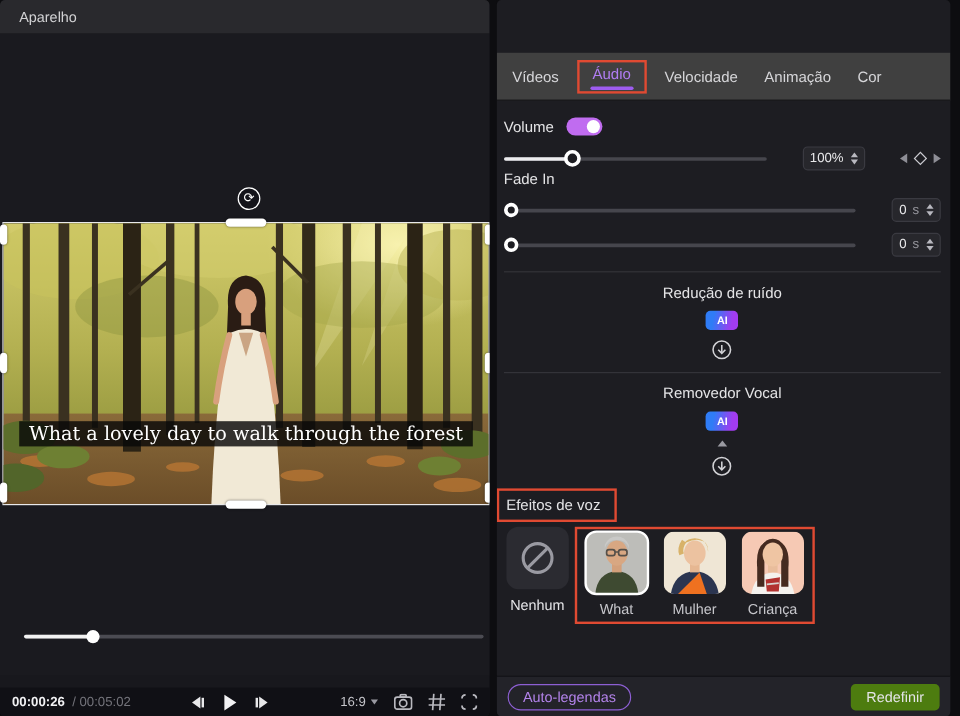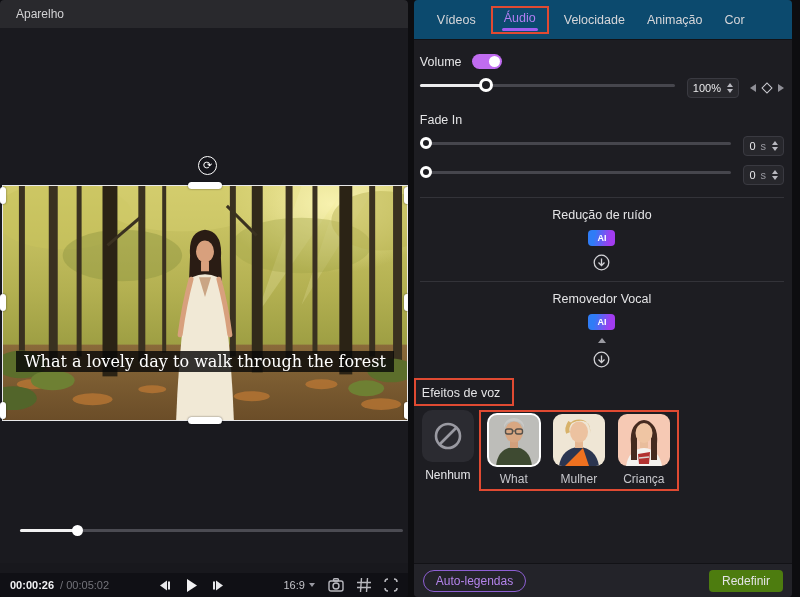--- a/index.html
+++ b/index.html
@@ -53,36 +53,36 @@
   .caret-down { width:0; height:0; border-left:3.5px solid transparent; border-right:3.5px solid transparent;
                 border-top:4px solid #9a9aa2; display:inline-block; }
   .tool-icon svg { display:block; }
 
   
   .divider { width:6px; height:597px; background:#0d0d10; }
 
   
   .right { width:382px; height:597px; display:flex; flex-direction:column;
            background:#1d1d22; border-radius:4px; overflow:hidden; }
-  .tabbar { height:40px; background:#0c4a6e; border-bottom:1px solid #121216;
-            display:flex; align-items:center; padding-left:12px; flex:none; }
+  .tabbar { height:40px; background:#404040; border-bottom:1px solid #121216;
+            display:flex; align-items:center; padding-left:2px; flex:none;margin-top:44px; }
   .tab { color:#d6d6d9; font-size:12.5px; padding:0 11px; cursor:default; }
   .tab-active-wrap { border:2px solid var(--red); margin:0 4px; padding:3px 9px 1px;
                      position:relative; display:flex; flex-direction:column; align-items:center; }
   .tab-active { color:#b07df2; font-size:12.5px; }
   .tab-underline { width:36px; height:3px; background:#9e5cf0; border-radius:2px; margin-top:3px; }
 
   .panel-body { flex:1; padding:0 8px 0 6px; position:relative; }
   .row-label { color:#e4e4e6; font-size:12.5px; }
 
   .volume-head { display:flex; align-items:center; gap:10px; margin-top:14px; }
   .toggle { width:30px; height:15px; border-radius:8px; background:var(--toggle); position:relative; }
   .toggle-thumb { position:absolute; right:2px; top:2px; width:11px; height:11px; border-radius:50%; background:#fff; }
 
-  .slider-row { display:flex; margin-top:9px; }
+  .slider-row { display:flex; align-items:center; margin-top:9px;gap:18px; }
   .slider { position:relative; height:14px; flex:1; }
   .track { position:absolute; top:6px; left:0; right:0; height:2.5px; background:#46464d; border-radius:2px; }
   .fill  { position:absolute; top:6px; left:0; height:2.5px; background:#ececee; border-radius:2px; }
   .thumb-donut { position:absolute; top:0; width:14px; height:14px; border:3.5px solid #fff;
                  border-radius:50%; background:#1d1d22; }
   .thumb-ring  { position:absolute; top:1px; width:12px; height:12px; border:3px solid #fff;
                  border-radius:50%; background:#1d1d22; }
 
   .value-box { display:flex; align-items:center; background:#27272c; border:1px solid #3a3a41;
                border-radius:4px; height:20px; padding:0 5px; margin-left:12px; }
@@ -94,21 +94,21 @@
   .sp-dn { width:0; height:0; border-left:3px solid transparent; border-right:3px solid transparent;
            border-top:4px solid #b9b9c0; }
 
   .kf-group { display:flex; align-items:center; gap:7px; margin-left:11px; }
   .kf-prev { width:0; height:0; border-top:4.5px solid transparent; border-bottom:4.5px solid transparent;
              border-right:6px solid #8e8e96; }
   .kf-next { width:0; height:0; border-top:4.5px solid transparent; border-bottom:4.5px solid transparent;
              border-left:6px solid #8e8e96; }
   .kf-diamond { width:8px; height:8px; border:1.5px solid #c9c9cf; transform:rotate(45deg); background:transparent; }
 
-  .section-label { margin-top:15px; }
+  .section-label { }
   .hr { border:none; border-top:1px solid #333339; margin:12px 0 0; }
 
   .feature-row { display:flex; align-items:center; gap:8px; padding:10px 0;flex-direction:column; }
   .ai-badge { display:inline-flex; align-items:center; justify-content:center; width:27px; height:16px;
               border-radius:4px; color:#fff; font-size:9px; font-weight:bold;
               background:linear-gradient(100deg, var(--ai1) 25%, var(--ai2) 80%); }
   .collapse-caret { width:0; height:0; border-left:4px solid transparent; border-right:4px solid transparent;
                     border-bottom:5px solid #9a9aa1; margin:0 1px; }
   .dl-icon svg { display:block; }
 

